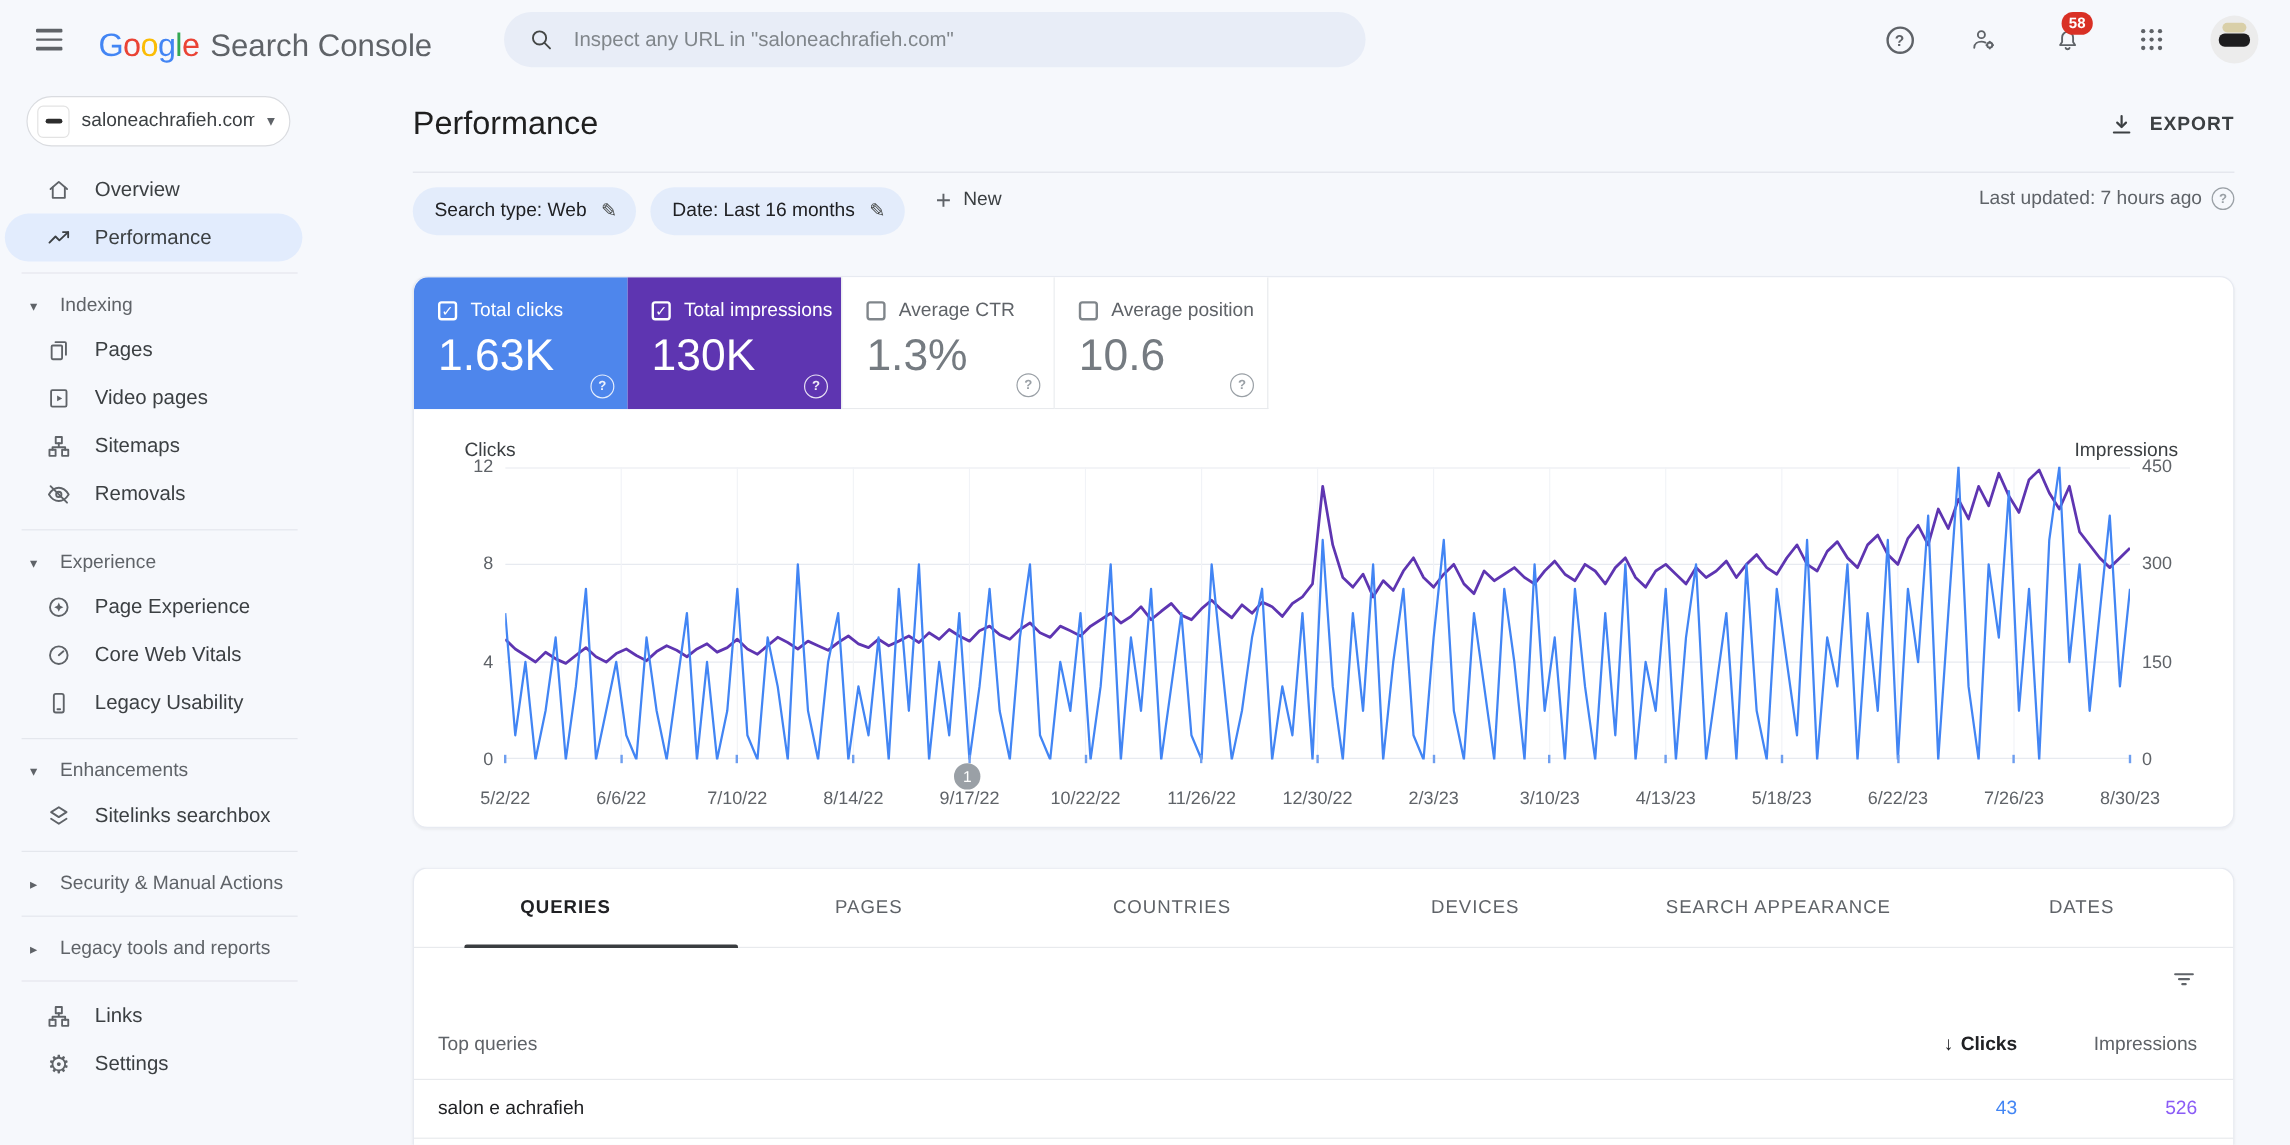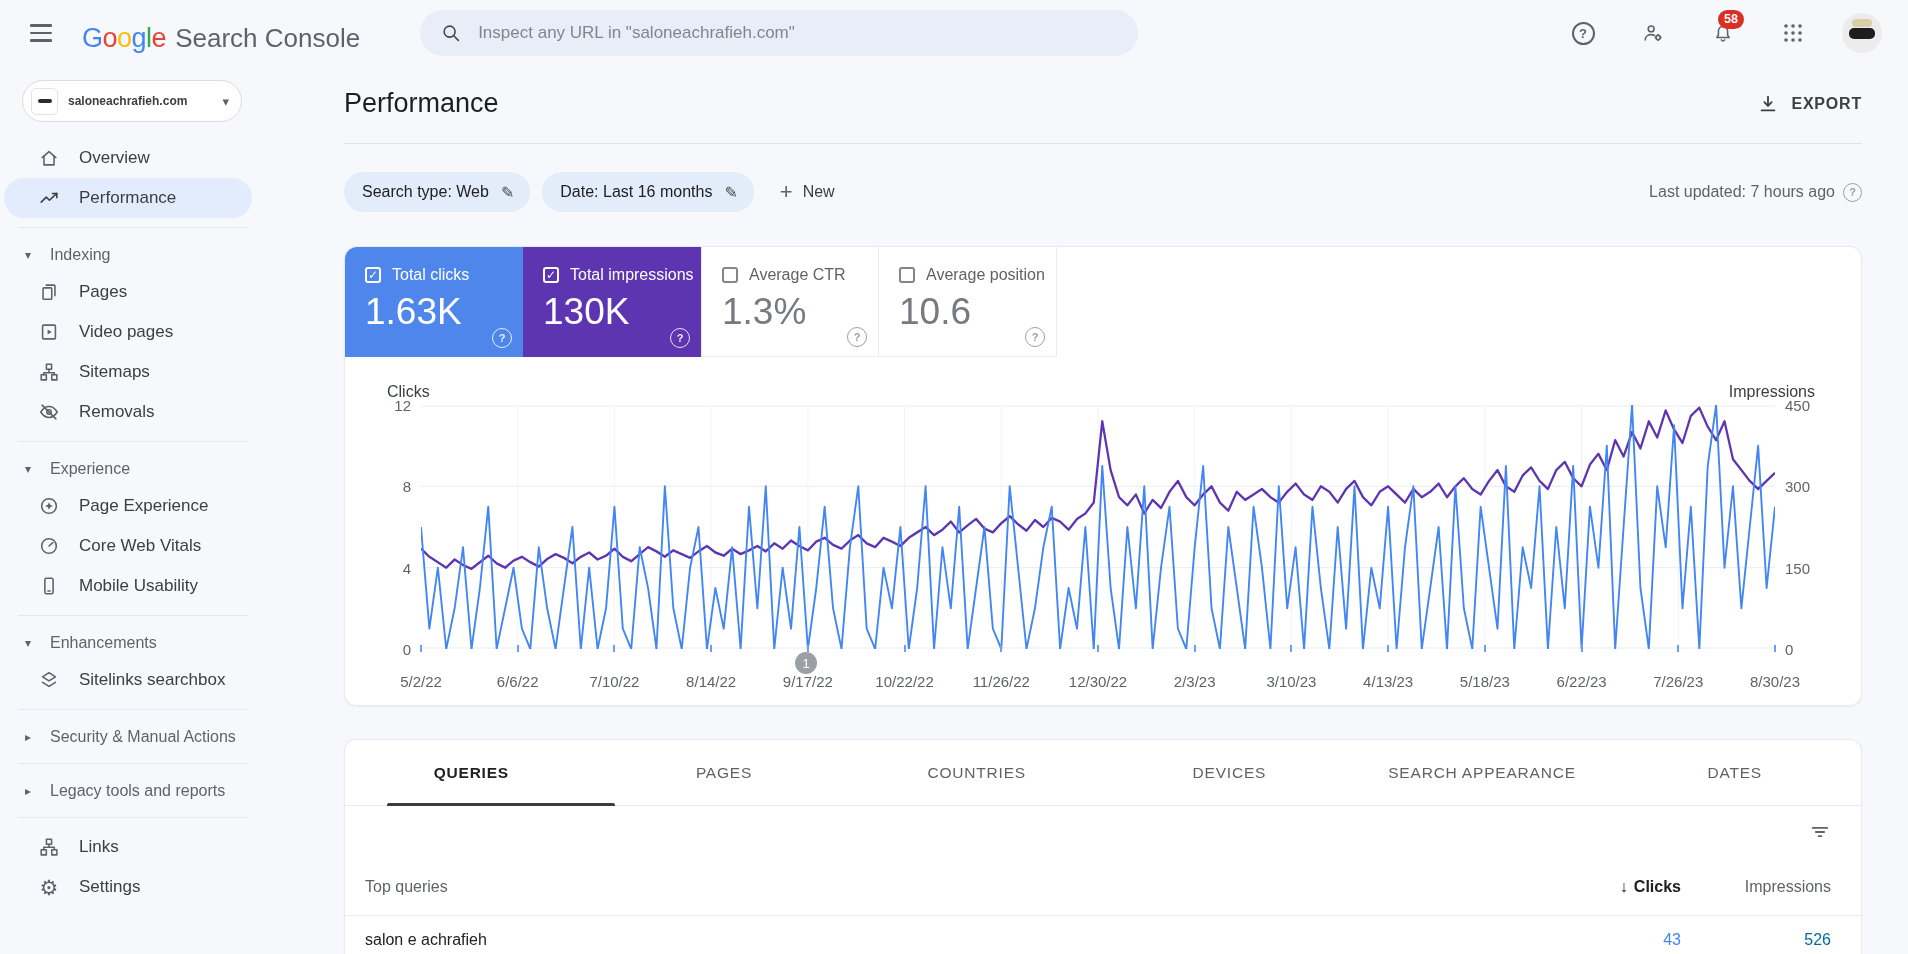--- a/index.html
+++ b/index.html
@@ -32,38 +32,38 @@
   
   .app { display:flex; height:888px; }
   .sidebar { width:266px; flex:none; padding-top:12px; }
   .main { flex:1; padding:0 46px 0 78px; }
 
   
   .prop-pill { margin:2px 24px 0 22px; height:42px; background:#fff; border:1px solid #dadce0; border-radius:21px;
                display:flex; align-items:center; padding:0 12px 0 8px; gap:10px; cursor:pointer; }
   .favicon { width:27px; height:27px; background:#fff; border:1px solid #e3e3e3; border-radius:5px; display:flex; align-items:center; justify-content:center; }
   .favicon i { display:block; width:14px; height:4px; background:#2d2d2d; border-radius:2px; }
-  .prop-name { font-size:12px; color:#3c4043; flex:1; overflow:hidden; white-space:nowrap;font-weight:bold; }
+  .prop-name { font-size:16px; color:#3c4043; flex:1; overflow:hidden; white-space:nowrap; }
   .caret { color:#5f6368; font-size:13px; }
 
   .nav { margin-top:16px; }
   .nav-item { height:40px; display:flex; align-items:center; padding-left:38px; gap:19px; font-size:17px; color:#3c4043; cursor:pointer; }
   .nav-item.sel { background:#e2ecfd; border-radius:22px; margin:0 14px 0 4px; padding-left:34px; }
   .nav-item svg, .nav-item .gchar { flex:none; }
   .gchar { font-size:21px; color:#5f6368; width:22px; text-align:center; line-height:1; }
   .sect { height:35px; display:flex; align-items:center; padding-left:25px; gap:13px; font-size:16px; color:#5f6368; cursor:pointer; }
   .sect .arr { font-size:12px; width:12px; }
   .sdiv { height:1px; background:#e4e7ed; margin:9px 18px; }
 
   
   .page-head { display:flex; align-items:center; justify-content:space-between; padding:22px 0 24px 0; border-bottom:1px solid #e0e3ea; }
   .page-title { font-size:27px; font-weight:400; color:#1f1f1f; }
   .export-btn { display:flex; align-items:center; gap:12px; font-size:16px; font-weight:700; letter-spacing:0.8px; color:#3c4043; cursor:pointer; }
 
-  .filter-row { margin-top:28px; display:flex; align-items:center; }
+  .filter-row { margin-top:12px; display:flex; align-items:flex-start; }
   .chip { height:40px; background:#e3ecfb; border-radius:20px; display:flex; align-items:center; padding:0 16px 0 18px; gap:12px;
           font-size:16px; color:#202124; margin-right:12px; cursor:pointer; }
   .chip .pencil { font-size:16px; color:#444746; }
   .new-btn { display:flex; align-items:center; gap:10px; margin-left:14px; font-size:16px; color:#3c4043; cursor:pointer; }
   .new-btn .plus { font-size:22px; color:#5f6368; line-height:1; }
   .last-updated { margin-left:auto; display:flex; align-items:center; gap:8px; font-size:16px; color:#5f6368; }
   .q-gray { width:19px; height:19px; border:1.5px solid #9aa0a6; border-radius:50%; color:#9aa0a6; font-size:11px; font-weight:700;
             display:flex; align-items:center; justify-content:center; cursor:pointer; }
 
   
@@ -112,21 +112,21 @@
   .trow { display:flex; align-items:center; padding:0 30px 0 20px; border-bottom:1px solid #e8eaed; }
   .trow.head { height:58px; font-size:16px; color:#5f6368; }
   .trow.data { height:49px; font-size:16px; cursor:pointer; }
   .c-query { flex:1; }
   .c-clicks { width:150px; text-align:right; }
   .c-impr { width:150px; text-align:right; }
   .head .c-clicks { color:#202124; font-weight:700; }
   .sort-arr { font-weight:400; color:#202124; margin-right:6px; font-size:16px; }
   .data .c-query { color:#202124; }
   .data .c-clicks { color:#4285f4; }
-  .data .c-impr { color:#0369a1; }
+  .data .c-impr { color:#8b5cf6; }
 
   .icn { width:22px; height:22px; stroke:#5f6368; fill:none; stroke-width:1.7; stroke-linecap:round; stroke-linejoin:round; }
   .icn .fl { fill:#5f6368; stroke:none; }
 </style>
 </head>
 <body>
 
 <div class="topbar">
   <div class="hamburger">
       <span></span>
@@ -269,21 +269,21 @@
             <circle cx="12" cy="12" r="8"></circle>
             <line x1="12" y1="12" x2="16.2" y2="8.4"></line>
           </svg>
         <span>Core Web Vitals</span>
       </div>
       <div class="nav-item">
         <svg class="icn" viewBox="0 0 24 24">
             <rect x="7.5" y="3.5" width="9" height="17" rx="1.8"></rect>
             <line x1="10.8" y1="17.5" x2="13.2" y2="17.5"></line>
           </svg>
-        <span>Mobile Usability</span>
+        <span>Legacy Usability</span>
       </div>
 
       <div class="sdiv"></div>
       <div class="sect">
         <span class="arr">▾</span>
         <span>Enhancements</span>
       </div>
       <div class="nav-item">
         <svg class="icn" viewBox="0 0 24 24">
             <path d="M12 4 l7 4.5 -7 4.5 -7 -4.5 z"></path>

